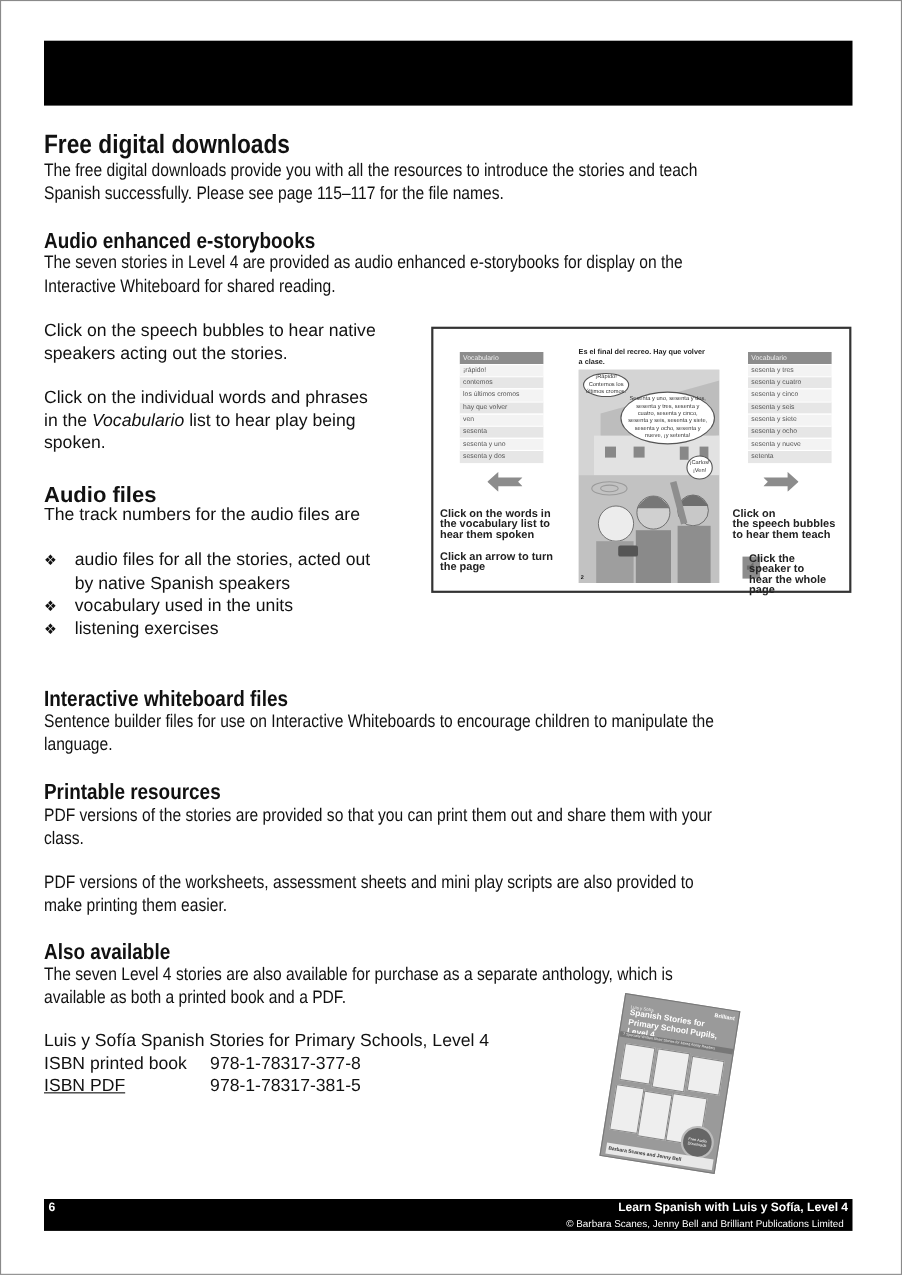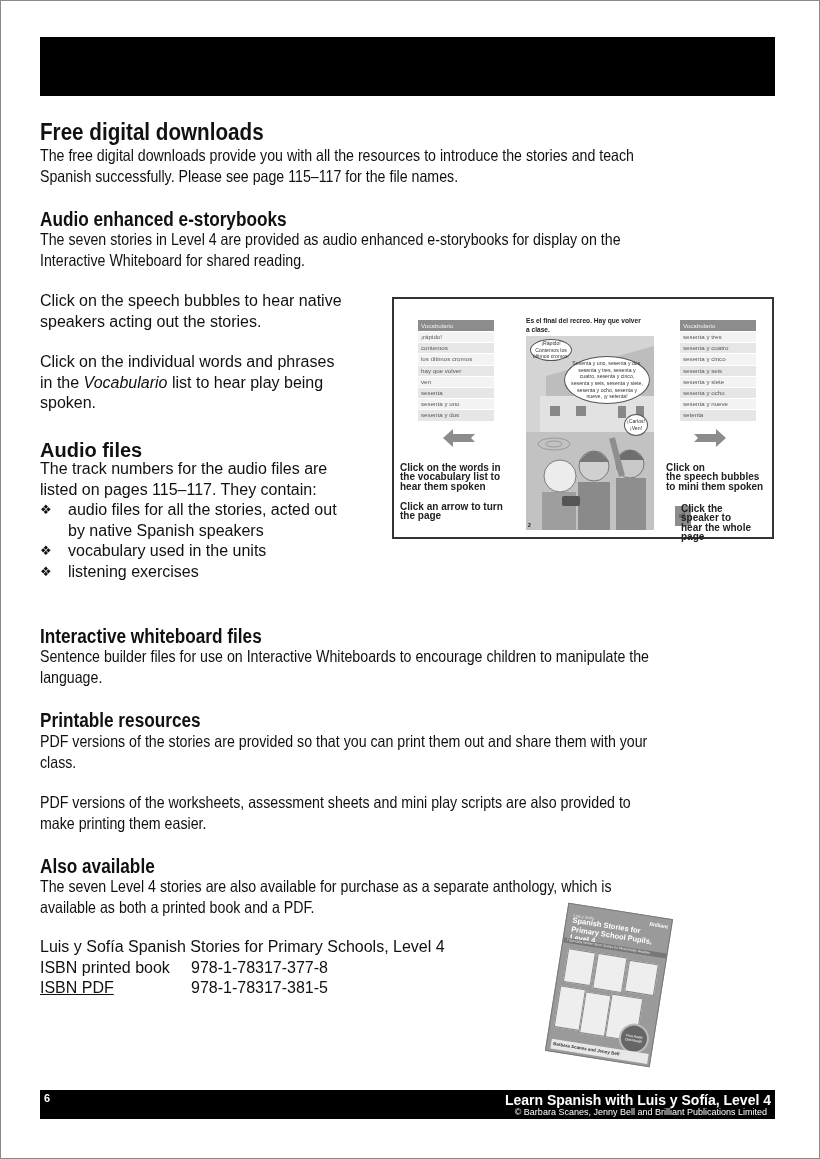--- a/index.html
+++ b/index.html
@@ -36,21 +36,21 @@
   .cover .csub { position:absolute; left:6px; top:8px; color:#eee; font-size:4px; }
   .cover .cband { position:absolute; left:0; top:34px; width:104px; height:5px; background:#777; color:#eee; font-size:3.3px; line-height:5px; padding-left:3px; white-space:nowrap; overflow:hidden; }
   .cover .tile { position:absolute; background:#eee; border:1px solid #888; }
   .cover .cauthors { position:absolute; left:4px; bottom:2px; width:96px; height:10px; background:#e8e8e8; font-size:4.5px; font-weight:bold; line-height:10px; color:#333; padding-left:2px; }
   .cover .badge { position:absolute; right:4px; bottom:10px; width:26px; height:26px; border-radius:50%; background:#666; border:2px solid #bbb; color:#fff; font-size:3.5px; display:flex; align-items:center; justify-content:center; text-align:center; }
   .cover .logo { position:absolute; right:3px; top:4px; font-size:5px; font-weight:bold; color:#fff; }
 
   
   .footer { position:absolute; left:40px; top:1090px; width:735px; height:29px; background:#000; color:#fff; }
   .footer .pg { position:absolute; left:4px; top:2px; font-size:11px; font-weight:bold; }
-  .footer .ft { position:absolute; right:4px; top:2px; font-size:14px; font-weight:bold; }
+  .footer .ft { position:absolute; right:4px; top:2px; font-size:11px; font-weight:bold; }
   .footer .cp { position:absolute; right:8px; top:17px; font-size:9px;margin-left:16px; }
 </style>
 </head>
 <body>
 
 <div class="page-border"></div>
 <div class="top-bar"></div>
 
 <div class="h big narrow" style="top:118px;">Free digital downloads</div>
 <div class="p narrow" style="top:145px;">
@@ -70,21 +70,20 @@
 </div>
 <div class="p wide" style="top:352px;">
   <span class="line">Click on the individual words and phrases</span>
   <span class="line"><span>in the </span><i>Vocabulario</i><span> list to hear play being</span></span>
   <span class="line">spoken.</span>
 </div>
 
 <div class="h" style="top:438px;">Audio files</div>
 <div class="p wide" style="top:459px;">
   <span class="line">The track numbers for the audio files are</span>
-  <span class="line">listed on pages 115–117. They contain:</span>
 </div>
 <div class="p wide" style="top:500px;">
   <div style="position:relative;">
     <span style="position:absolute;left:0;top:0;font-size:13px;">❖</span>
     <div style="margin-left:28px;">
       <span class="line">audio files for all the stories, acted out</span>
       <span class="line">by native Spanish speakers</span>
     </div>
   </div>
   <div style="position:relative;">
@@ -175,21 +174,21 @@
     </div>
   </div>
 
   <svg class="arrow" style="left:300px; top:130px;" viewBox="0 0 32 18">
     <polygon points="32,9 22,0 22,5 0,5 4,9 0,13 22,13 22,18" fill="#8c8c8c"></polygon>
   </svg>
 
   <div class="shot-caption" style="left:272px; top:164px; width:110px;">
     <div>Click on</div>
     <div>the speech bubbles</div>
-    <div>to mini them spoken</div>
+    <div>to hear them teach</div>
   </div>
   <div class="speaker">
     <svg width="16" height="20" viewBox="0 0 16 20">
       <polygon points="4,8 7,8 10,5 10,15 7,12 4,12" fill="#6a6a6a"></polygon>
     </svg>
   </div>
   <div class="shot-caption" style="left:287px; top:205px; width:82px;">
     <div>Click the speaker to</div>
     <div>hear the whole page</div>
   </div>

